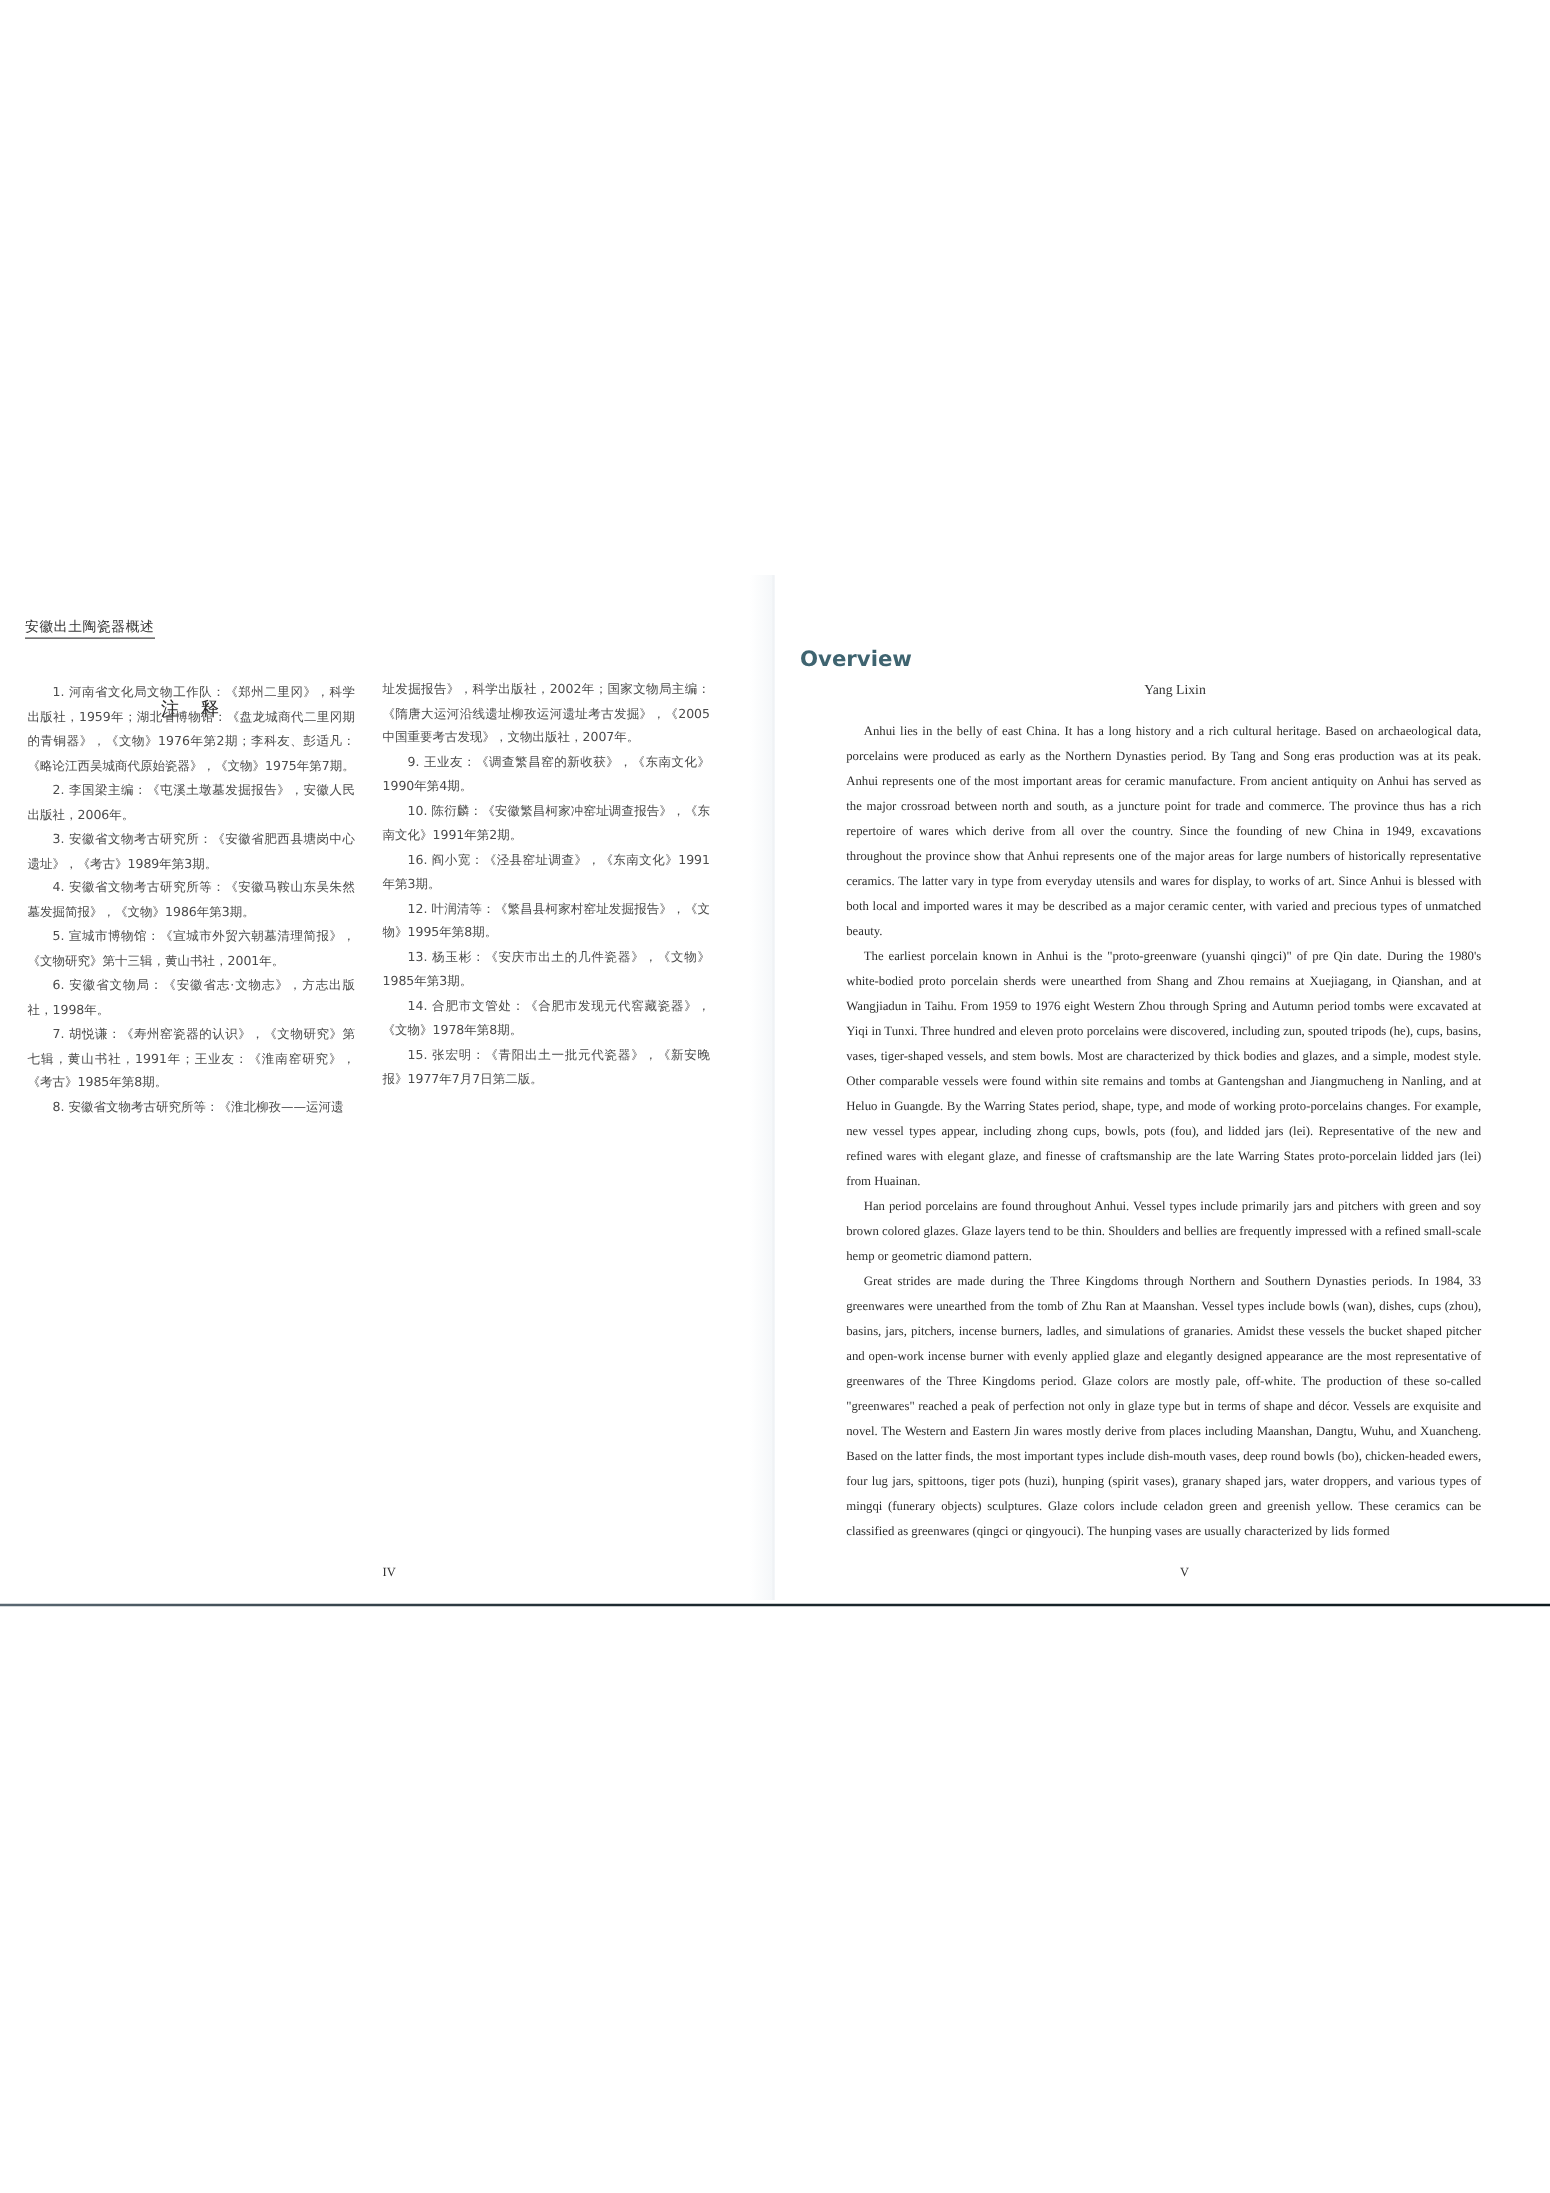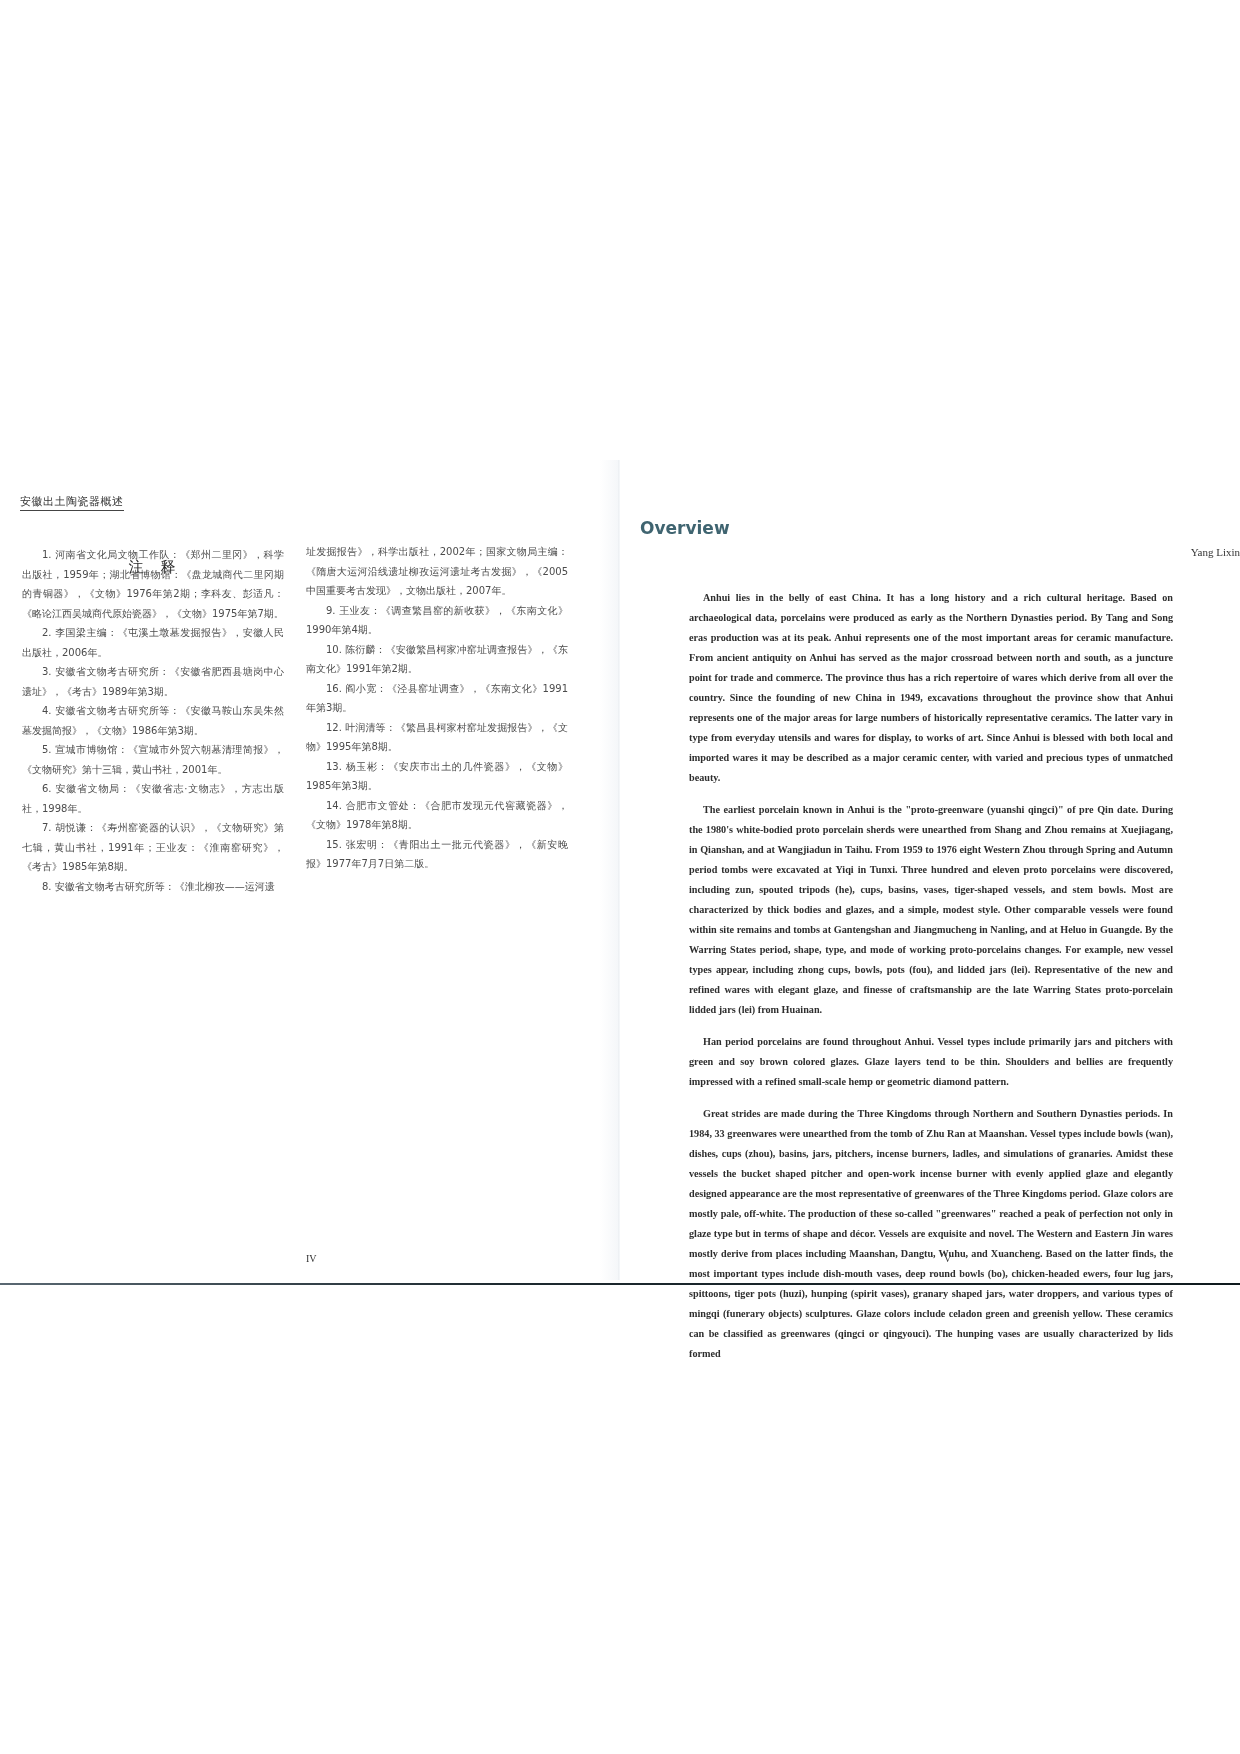--- a/index.html
+++ b/index.html
@@ -25,25 +25,25 @@
     .notes-col.c1 { left: 22px; }
     .notes-col.c2 { left: 306px; top: 62px; }
     .note { margin: 0; text-indent: 2em; }
     .note.cont { text-indent: 0; }
     .page-num-left { position: absolute; left: 284px; top: 773px; font-size: 10px; color: #333; margin-left: 22px; }
 
     
     .right-page { position: absolute; left: 640px; top: 480px; width: 600px; }
     .overview-title { position: absolute; left: 0; top: 38px; width: 600px; 
       font-family: "DejaVu Sans", sans-serif; font-weight: bold; font-size: 17px; color: #3f6470; }
-    .author { position: absolute; left: 0; top: 66px; width: 600px; text-align: right;
+    .author { position: absolute; left: 0; top: 66px; width: 600px; text-align: center;
       font-size: 11px; color: #333; }
     .body-text { position: absolute; left: 37px; top: 96px; width: 508px; font-size: 10.2px;
       line-height: 20px; color: #2e2e2e; text-align: justify; }
-    .body-text p { margin: 12px; text-indent: 14px; font-weight: bold; }
+    .body-text p { margin: 0; text-indent: 14px; }
     .page-num-right { position: absolute; left: 304px; top: 773px; font-size: 10px; color: #333; }
   </style>
 </head>
 <body>
 
 <div class="spread">
   <div class="gutter-shade"></div>
   <div class="gutter"></div>
 
   <div class="left-page">

